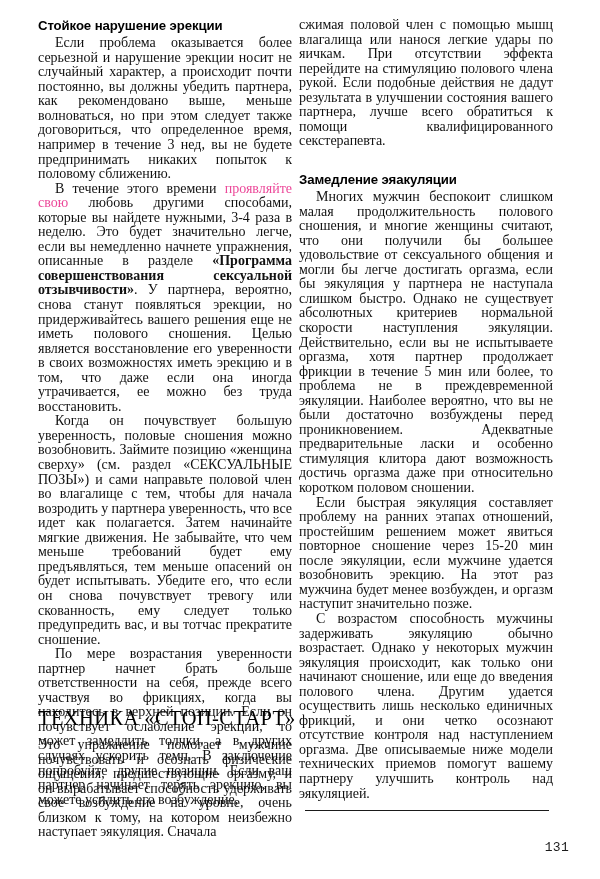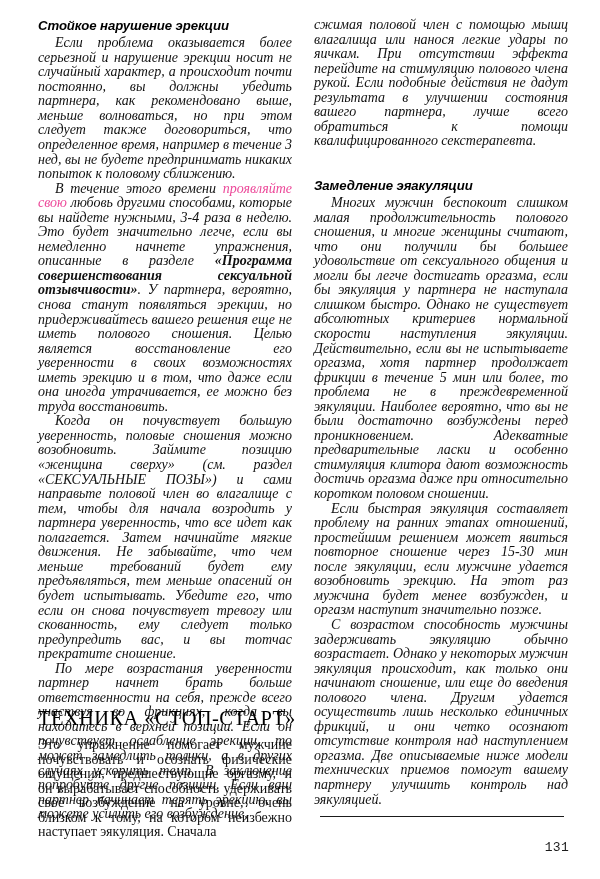--- a/index.html
+++ b/index.html
@@ -21,40 +21,39 @@
     width: 600px;
     height: 879px;
     box-sizing: border-box;
     padding: 18px 30px 0 38px;
     background: #ffffff;
   }
 
   
   .cols {
     display: flex;
-    gap: 22px;
+    gap: 7px;
     align-items: flex-start;
-    font-style: italic;
   }
   .col {
     width: 254px;
     flex: 0 0 254px;
   }
 
   h2.sec-head {
     font-family: "Liberation Sans", "DejaVu Sans", sans-serif;
     font-size: 13.2px;
     font-weight: bold;
     line-height: 1.15;
     margin: 0 0 3px 0;
     letter-spacing: -0.1px;
     color: #000;
   }
   h2.sec-head.spaced-top {
-    margin-top: 29px;
+    margin-top: 23px;
   }
 
   p.body {
     font-size: 14px;
     line-height: 14.55px;
     margin: 0;
     text-align: justify;
     text-justify: inter-word;
     text-indent: 17px;
     hyphens: manual;
@@ -130,21 +129,21 @@
       <p class="body">Если проблема оказывается более серьезной и нарушение эрекции носит не случайный характер, а происходит почти постоянно, вы должны убедить партнера, как рекомендовано выше, меньше волноваться, но при этом следует также договориться, что определенное время, например в течение 3 нед, вы не будете предпринимать никаких попыток к половому сближению.</p>
       <p class="body">В течение этого времени <span class="faded">проявляйте свою</span> любовь другими способами, которые вы найдете нужными, 3-4 раза в неделю. Это будет значительно легче, если вы немедленно начнете упражнения, описанные в разделе <b>«Программа совершенствования сексуальной отзывчивости»</b>. У партнера, вероятно, снова станут появляться эрекции, но придерживайтесь вашего решения еще не иметь полового сношения. Целью является восстановление его уверенности в своих возможностях иметь эрекцию и в том, что даже если она иногда утрачивается, ее можно без труда восстановить.</p>
       <p class="body">Когда он почувствует большую уверенность, половые сношения можно возобновить. Займите позицию «женщина сверху» (см. раздел «СЕКСУАЛЬНЫЕ ПОЗЫ») и сами направьте половой член во влагалище с тем, чтобы для начала возродить у партнера уверенность, что все идет как полагается. Затем начинайте мягкие движения. Не забывайте, что чем меньше требований будет ему предъявляться, тем меньше опасений он будет испытывать. Убедите его, что если он снова почувствует тревогу или скованность, ему следует только предупредить вас, и вы тотчас прекратите сношение.</p>
       <p class="body">По мере возрастания уверенности партнер начнет брать больше ответственности на себя, прежде всего участвуя во фрикциях, когда вы находитесь в верхней позиции. Если он почувствует ослабление эрекции, то может замедлить толчки, а в других случаях ускорить темп. В заключение попробуйте другие позиции. Если ваш партнер начинает терять эрекцию, вы можете усилить его возбуждение,</p>
     </div>
 
     <div class="col">
       <p class="body noindent">сжимая половой член с помощью мышц влагалища или нанося легкие удары по яичкам. При отсутствии эффекта перейдите на стимуляцию полового члена рукой. Если подобные действия не дадут результата в улучшении состояния вашего партнера, лучше всего обратиться к помощи квалифицированного секстерапевта.</p>
       <h2 class="sec-head spaced-top">Замедление эяакуляции</h2>
       <p class="body">Многих мужчин беспокоит слишком малая продолжительность полового сношения, и многие женщины считают, что они получили бы большее удовольствие от сексуального общения и могли бы легче достигать оргазма, если бы эякуляция у партнера не наступала слишком быстро. Однако не существует абсолютных критериев нормальной скорости наступления эякуляции. Действительно, если вы не испытываете оргазма, хотя партнер продолжает фрикции в течение 5 мин или более, то проблема не в преждевременной эякуляции. Наиболее вероятно, что вы не были достаточно возбуждены перед проникновением. Адекватные предварительные ласки и особенно стимуляция клитора дают возможность достичь оргазма даже при относительно коротком половом сношении.</p>
-      <p class="body">Если быстрая эякуляция составляет проблему на ранних этапах отношений, простейшим решением может явиться повторное сношение через 15-30 мин после эякуляции, если мужчине удается возобновить эрекцию. На этот раз мужчина будет менее возбужден, и оргазм наступит значительно позже.</p>
+      <p class="body">Если быстрая эякуляция составляет проблему на ранних этапах отношений, простейшим решением может явиться повторное сношение через 15-20 мин после эякуляции, если мужчине удается возобновить эрекцию. На этот раз мужчина будет менее возбужден, и оргазм наступит значительно позже.</p>
       <p class="body">С возрастом способность мужчины задерживать эякуляцию обычно возрастает. Однако у некоторых мужчин эякуляция происходит, как только они начинают сношение, или еще до введения полового члена. Другим удается осуществить лишь несколько единичных фрикций, и они четко осознают отсутствие контроля над наступлением оргазма. Две описываемые ниже модели технических приемов помогут вашему партнеру улучшить контроль над эякуляцией.</p>
       <div class="rule-wrap">
         <hr class="rule">
       </div>
     </div>
 
   </div>
 
   <div class="tech-head-row">
     <h1 class="tech-head">ТЕХНИКА «СТОП-СТАРТ»</h1>

